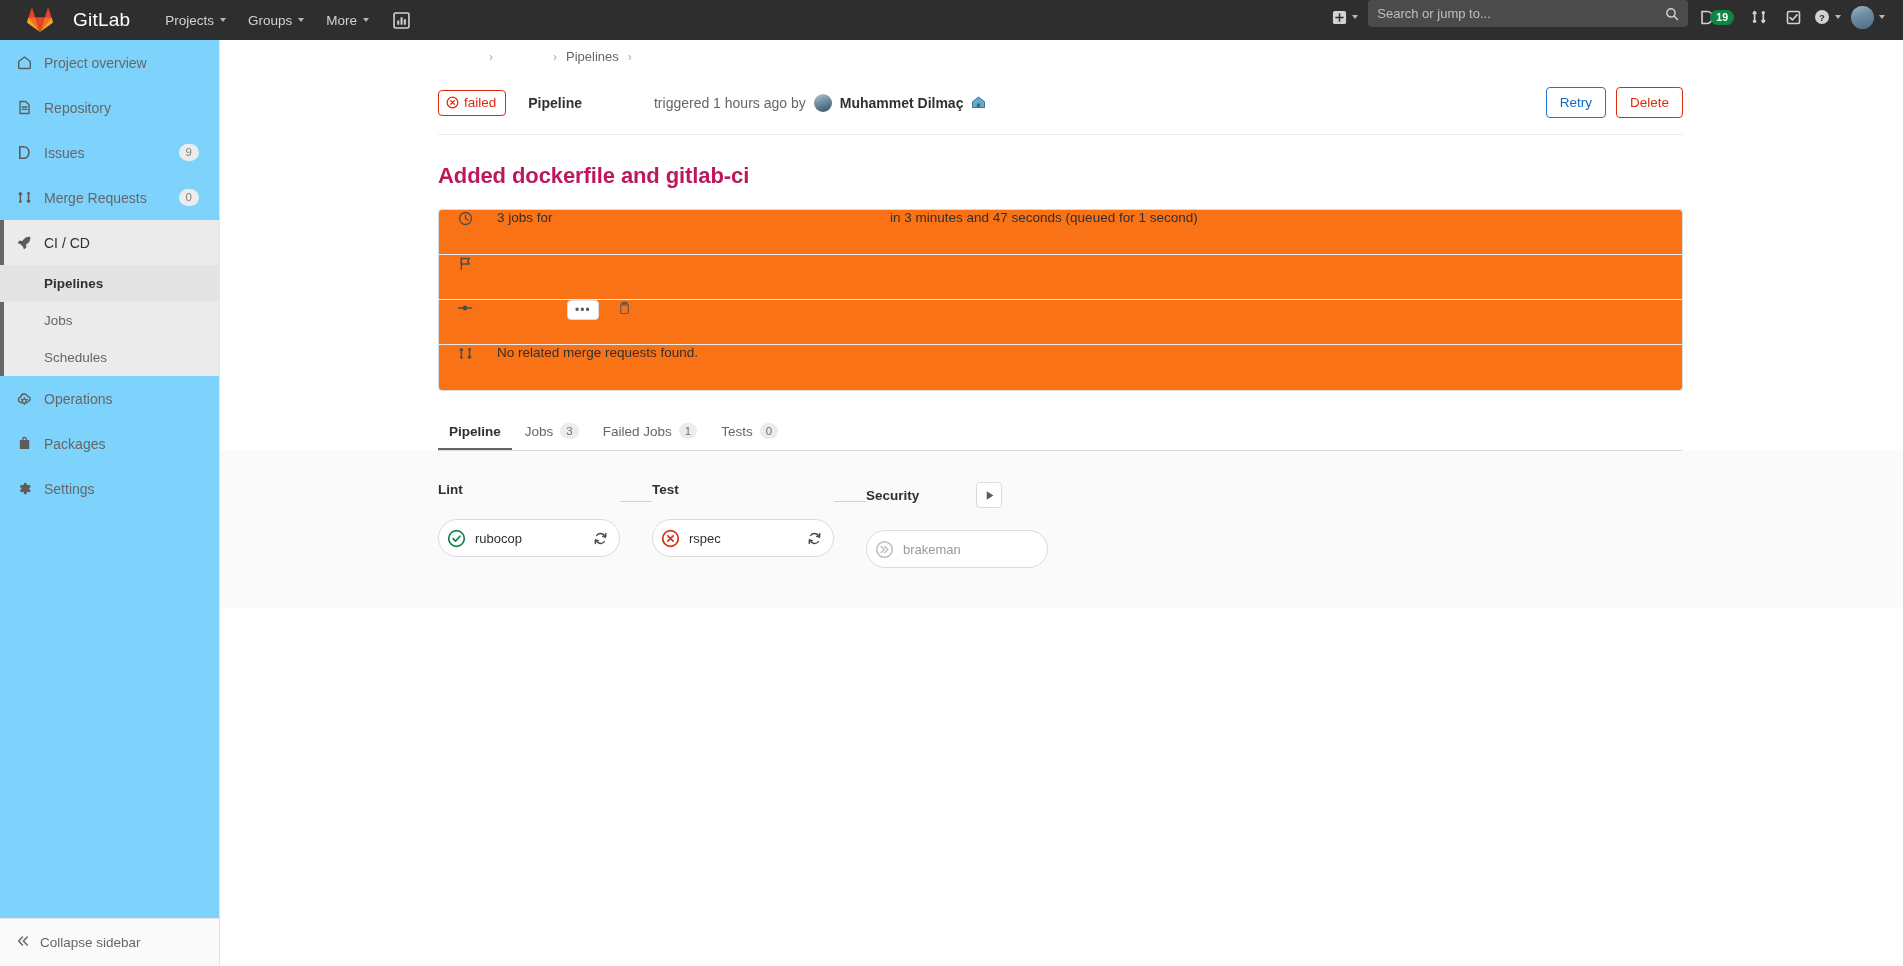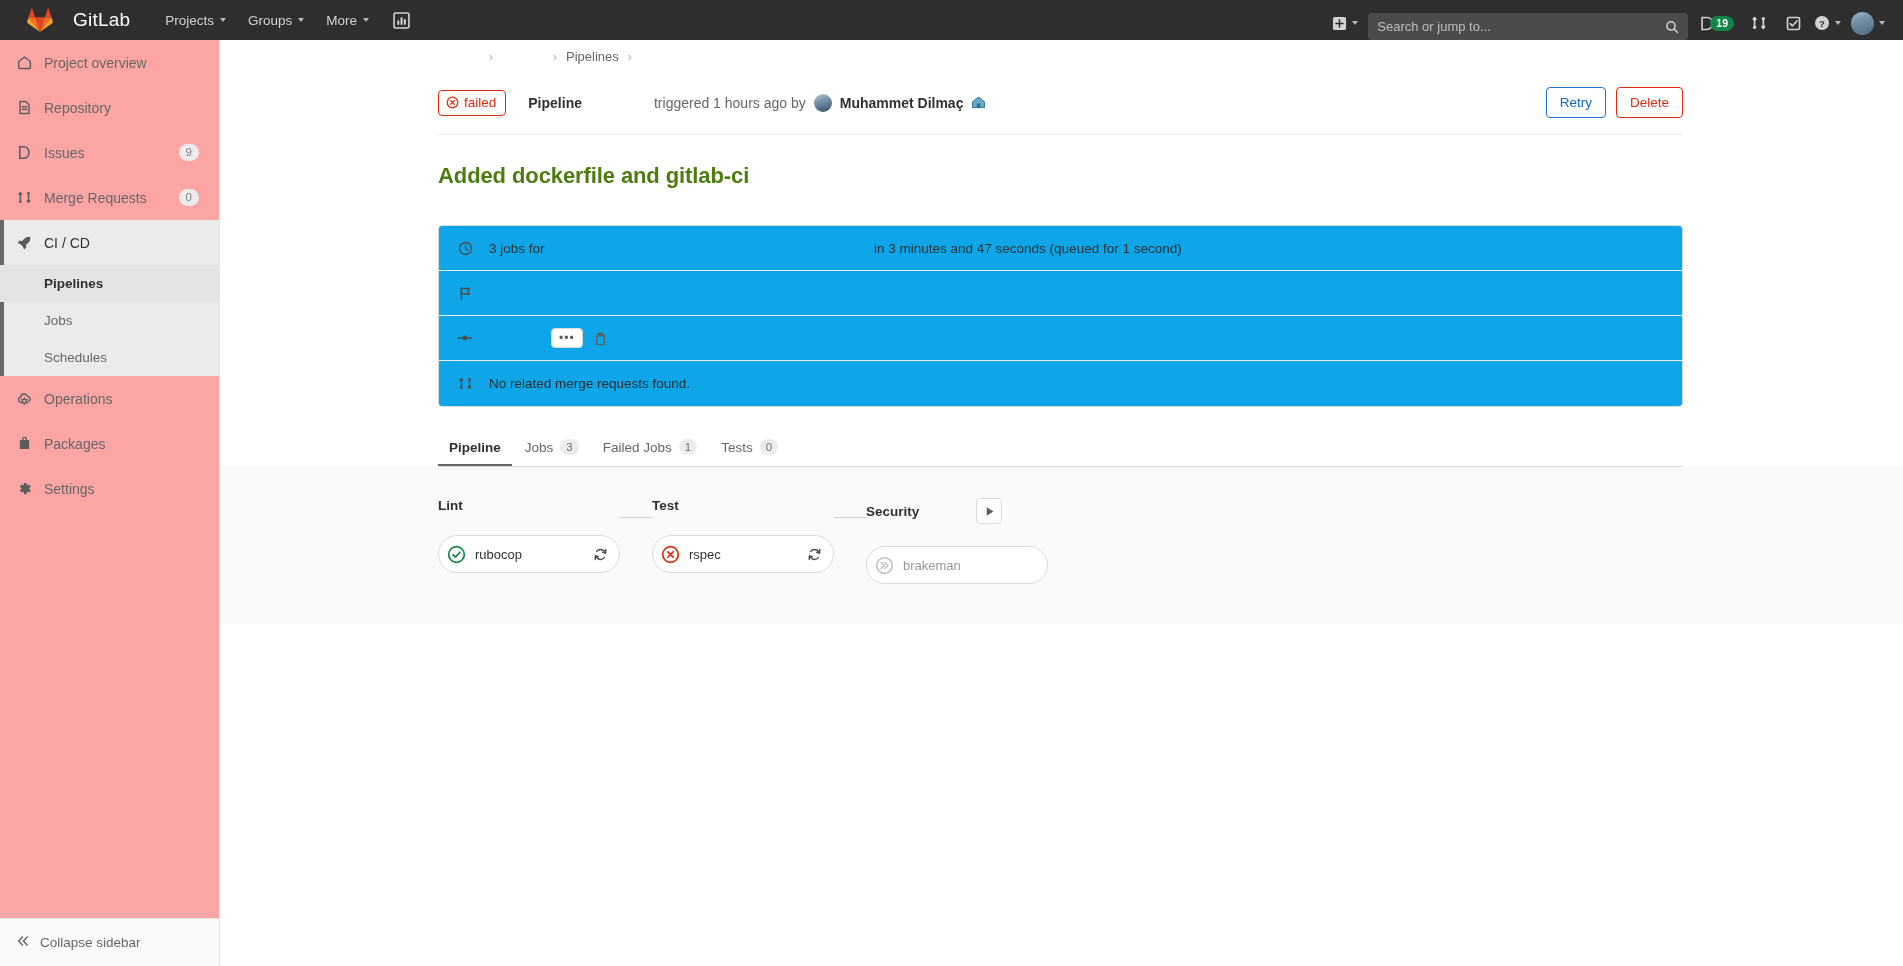--- a/index.html
+++ b/index.html
@@ -24,21 +24,21 @@
     color: #d2d2d2; font-size: 13.5px; padding: 0 11px; height: 40px;
     display: flex; align-items: center; cursor: pointer; white-space: nowrap;
   }
   .nav-item .caret {
     width: 0; height: 0; border-left: 3.5px solid transparent;
     border-right: 3.5px solid transparent; border-top: 4px solid #b8b8b8;
     margin-left: 6px;
   }
   .nav-first { margin-left: 24px; }
   .nav-right {
-    margin-left: auto; display: flex; align-items: flex-end; height: 40px;
+    margin-left: auto; display: flex; align-items: flex-start; height: 40px;
     padding-right: 14px;
   }
   .nav-icon-btn {
     width: 34px; height: 34px; display: flex; align-items: center;
     justify-content: center; color: #d2d2d2; cursor: pointer; position: relative;
   }
   .search-box {
     width: 320px; height: 27px; background: #4b4b4b; border-radius: 4px;
     display: flex; align-items: center; padding: 0 9px; margin: 0 6px;
     cursor: text;
@@ -59,21 +59,21 @@
   }
   .caret-small {
     width: 0; height: 0; border-left: 3.5px solid transparent;
     border-right: 3.5px solid transparent; border-top: 4px solid #b8b8b8;
     margin-left: 5px;
   }
 
   
   .sidebar {
     position: absolute; top: 40px; left: 0; width: 220px; height: 926px;
-    background: #fca5a5; border-right: 1px solid #e5e5e5;
+    background: #7dd3fc; border-right: 1px solid #e5e5e5;
   }
   .side-item {
     display: flex; align-items: center; height: 45px; padding-left: 16px;
     color: #666; font-size: 14px; cursor: pointer; position: relative;
   }
   .side-item .sicon {
     width: 16px; height: 16px; margin-right: 12px; display: flex;
     align-items: center; justify-content: center; color: #5c5c5c; flex: 0 0 16px;
   }
   .side-item .slabel { flex: 1; }
@@ -147,30 +147,31 @@
   .user-name { font-weight: bold; color: #303030; cursor: pointer; }
   .header-actions { margin-left: auto; display: flex; gap: 10px; border-radius: 15px; }
   .btn {
     border-radius: 4px; font-size: 13.5px; padding: 6px 13px; cursor: pointer;
     background: #fff; line-height: 17px;
   }
   .btn-retry { border: 1px solid #1f75cb; color: #1068bf; }
   .btn-delete { border: 1px solid #dd2b0e; color: #dd2b0e; }
 
   .commit-title {
-    font-size: 22px; color: #4d7c0f; font-weight: bold; margin: 28px 0 36px 0;
+    font-size: 22px; color: #be185d; font-weight: bold; margin: 28px 0 20px 0;
     letter-spacing: -0.1px;
   }
 
   
   .info-table { border: 1px solid #dbdbdb; border-radius: 4px; overflow: hidden; }
   .info-row {
-    display: flex; align-items: center; min-height: 45px; padding: 0 18px;
+    display: flex; align-items: flex-start; min-height: 45px; padding: 0 18px;
     border-bottom: 1px solid #ededed; font-size: 13.5px; color: #303030;
-    background: #0ea5e9;
+    background: #f97316;
+    gap: 8px;
   }
   .info-row:last-child { border-bottom: none; }
   .info-row .ricon {
     width: 16px; height: 16px; margin-right: 16px; color: #4d4d4d;
     display: flex; align-items: center; justify-content: center; flex: 0 0 16px;
   }
   .info-cell-a { width: 385px; }
   .info-cell-b { color: #303030; }
   .mini-btn {
     border: 1px solid #dbdbdb; background: #fff; border-radius: 4px;

